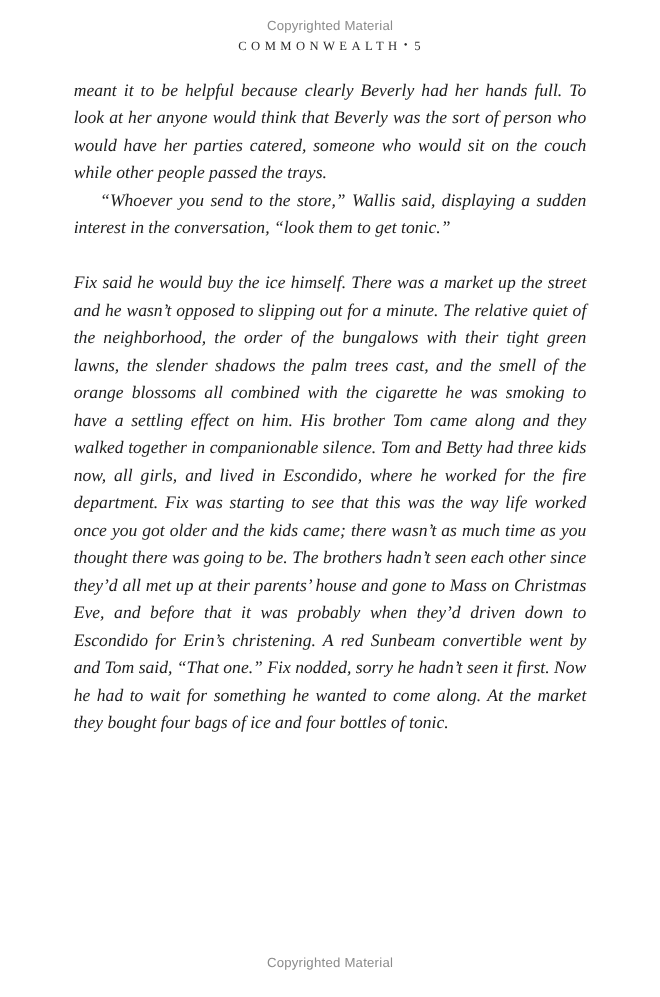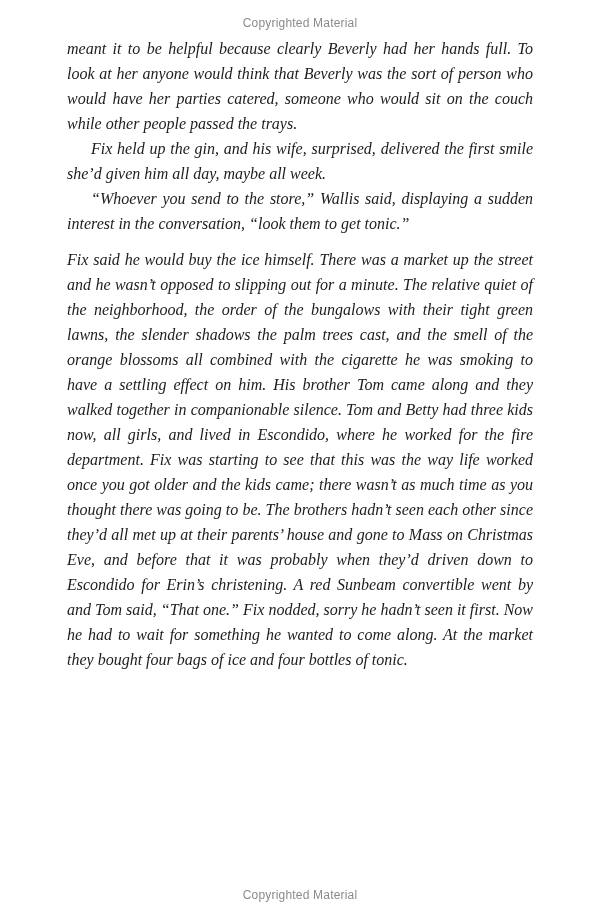--- a/index.html
+++ b/index.html
@@ -10,21 +10,21 @@
   .book-page {
     position: relative;
     width: 600px;
     height: 906px;
     margin: 0 auto;
     background: #ffffff;
     display: flex;
     flex-direction: column;
     box-sizing: border-box;
     padding-top: 16px;
-    padding-bottom: 4px;
+    padding-bottom: 24px;
     font-family: "Liberation Serif", serif;
     color: #1c1c1c;
   }
   .copyright {
     text-align: center;
     font-family: "Liberation Sans", sans-serif;
     font-size: 12px;
     color: #8b8b8b;
     letter-spacing: 0.2px;
   }
@@ -55,33 +55,35 @@
     text-align: justify;
     font-style: italic;
   }
   .body-text p {
     margin: 0;
   }
   .body-text p.indent {
     text-indent: 24px;
   }
   .body-text p.section-gap {
-    margin-top: 11px;
+    margin-top: 25px;
   }
 </style>
 </head>
 <body>
 
 <div class="book-page">
 
   <div class="copyright top">Copyrighted Material</div>
 
+  <div class="running-header">
+    <span class="title">COMMONWEALTH</span><span class="sep">•</span><span class="pgnum">5</span>
+  </div>
 
   <div class="body-text">
     <p class="noindent">meant it to be helpful because clearly Beverly had her hands full. To look at her anyone would think that Beverly was the sort of person who would have her parties catered, someone who would sit on the couch while other people passed the trays.</p>
-    <p class="indent">Fix held up the gin, and his wife, surprised, delivered the first smile she’d given him all day, maybe all week.</p>
     <p class="indent">“Whoever you send to the store,” Wallis said, displaying a sudden interest in the conversation, “look them to get tonic.”</p>
     <p class="noindent section-gap">Fix said he would buy the ice himself. There was a market up the street and he wasn’t opposed to slipping out for a minute. The relative quiet of the neighborhood, the order of the bungalows with their tight green lawns, the slender shadows the palm trees cast, and the smell of the orange blossoms all combined with the cigarette he was smoking to have a settling effect on him. His brother Tom came along and they walked together in companionable silence. Tom and Betty had three kids now, all girls, and lived in Escondido, where he worked for the fire department. Fix was starting to see that this was the way life worked once you got older and the kids came; there wasn’t as much time as you thought there was going to be. The brothers hadn’t seen each other since they’d all met up at their parents’ house and gone to Mass on Christmas Eve, and before that it was probably when they’d driven down to Escondido for Erin’s christening. A red Sunbeam convertible went by and Tom said, “That one.” Fix nodded, sorry he hadn’t seen it first. Now he had to wait for something he wanted to come along. At the market they bought four bags of ice and four bottles of tonic.</p>
   </div>
 
   <div class="copyright bottom">Copyrighted Material</div>
 
 </div>
 
 </body></html>

